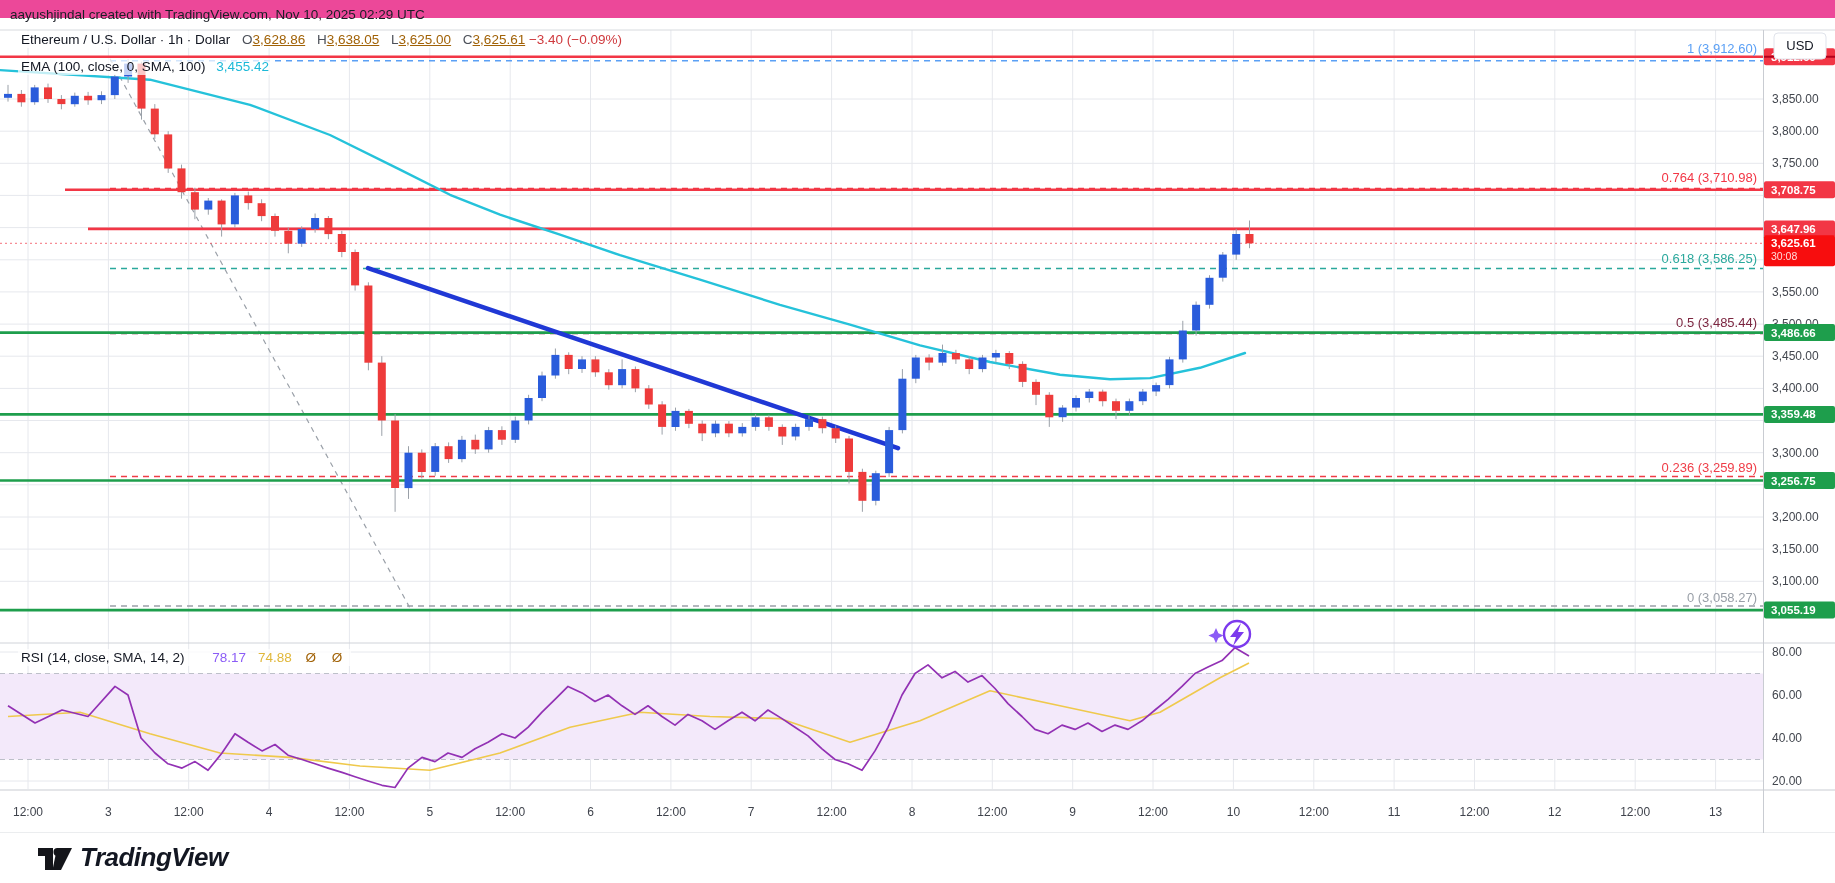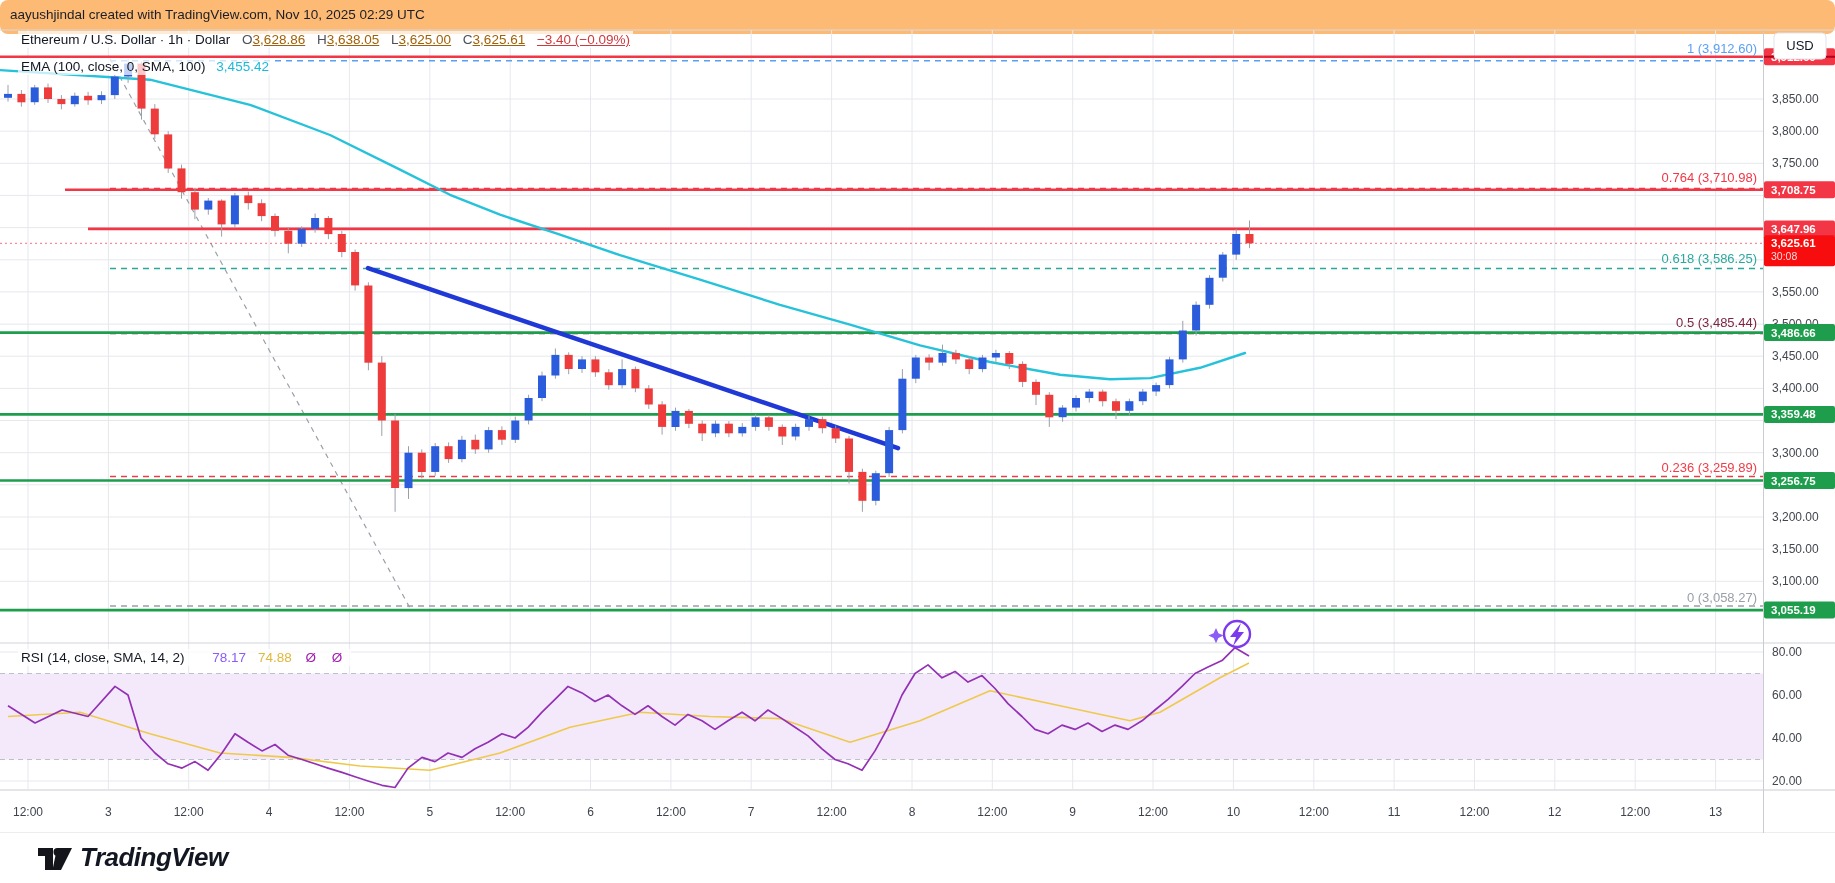--- a/index.html
+++ b/index.html
@@ -1,28 +1,28 @@
 <!DOCTYPE html>
 <html><head>
 <meta charset="utf-8">
 <style>
   html,body{margin:0;padding:0;background:#fff;font-family:"Liberation Sans",sans-serif;}
   #app{position:relative;width:1835px;height:883px;background:#fff;overflow:hidden;}
-  #topbar{position:absolute;left:0;top:0;width:100%;height:34px;background:#fdba74;border-radius:8px;}
+  #topbar{position:absolute;left:0;top:0;width:100%;height:18px;background:#ec4899;}
   #topbar .attr{position:absolute;left:10px;top:7px;font-size:13.5px;color:#1b1e26;}
   #chart{position:absolute;left:0;top:0;}
   .legend{position:absolute;z-index:5;font-size:13.5px;color:#131722;white-space:nowrap;}
   .legend .bgw{background:rgba(255,255,255,.72);padding:1px 3px;display:inline-block;}
   .legend .lt{color:#4c5059;margin-left:8px;}
   .legend .vl{color:#a16207;text-decoration:underline;}
-  .legend .chg{color:#cf3a3e;margin-left:8px;text-decoration:underline;}
+  .legend .chg{color:#cf3a3e;}
   .legend .emaval{color:#1cb9d8;margin-left:7px;}
   .legend .rsi1{color:#8b5cf6;margin-left:24px;font-weight:400;}
   .legend .rsi2{color:#e0b73a;margin-left:8px;}
-  .legend .zero{color:#a21caf;margin-left:10px;letter-spacing:6px;}
+  .legend .zero{color:#a16207;margin-left:10px;letter-spacing:6px;}
   #footer{position:absolute;left:0;top:833px;width:100%;height:50px;background:#fff;}
   #footer .brand{position:absolute;left:80px;top:9px;font-size:26px;font-weight:700;color:#131722;letter-spacing:-0.5px;font-style:italic;}
   #footer svg{position:absolute;left:36px;top:10px;}
   .hotzone{position:absolute;z-index:6;}
 </style>
 </head>
 <body>
 
 <div id="app">
   <div id="topbar">

